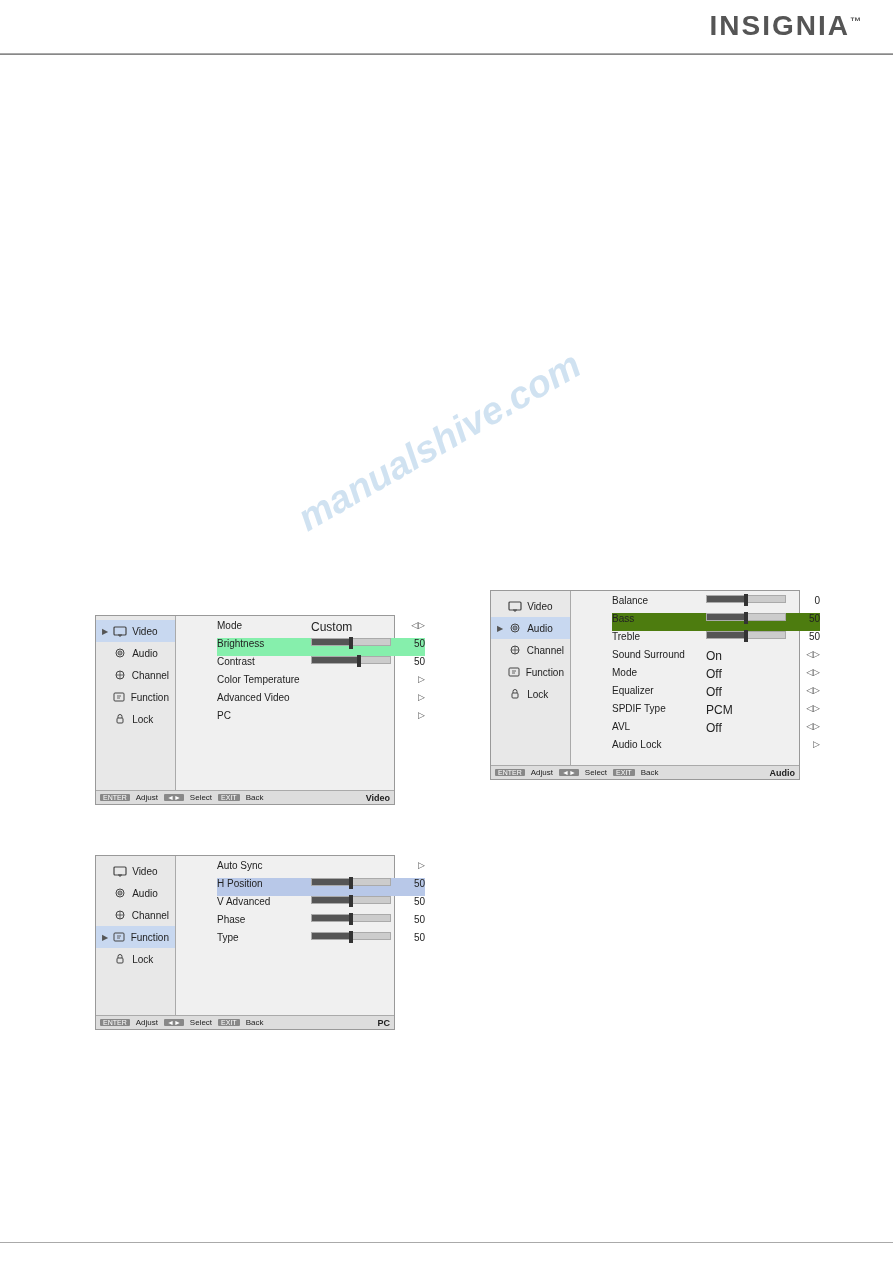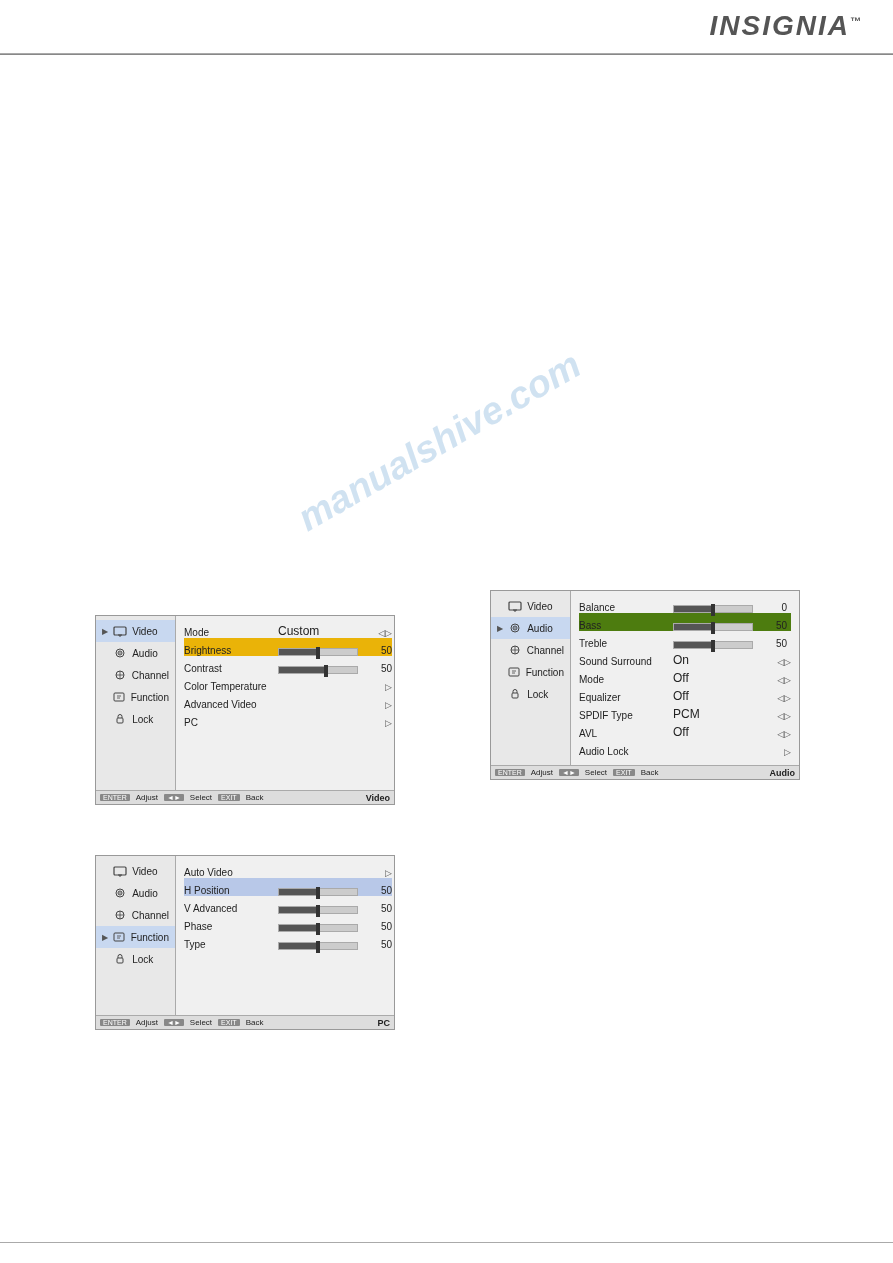--- a/index.html
+++ b/index.html
@@ -21,21 +21,20 @@
       border-bottom: 1px solid #888;
     }
     .logo {
       position: absolute;
       right: 30px;
       top: 10px;
       font-size: 28px;
       font-weight: 900;
       letter-spacing: 2px;
       color: #555;
-      font-style: italic;
     }
     .logo sup {
       font-size: 11px;
       vertical-align: super;
     }
     .header-line {
       position: absolute;
       bottom: 0; left: 0; right: 0;
       height: 1px;
       background: #aaa;
@@ -63,20 +62,21 @@
       font-weight: bold;
     }
 
     
     .osd-panel {
       position: absolute;
       border: 1px solid #999;
       background: rgba(240, 240, 240, 0.97);
       display: flex;
       flex-direction: row;
+      gap: 33px;
     }
 
     
     .osd-sidebar {
       width: 80px;
       background: #e8e8e8;
       border-right: 1px solid #aaa;
       display: flex;
       flex-direction: column;
       padding: 4px 0;
@@ -108,21 +108,21 @@
     }
 
     
     .osd-content {
       flex: 1;
       padding: 4px 8px;
     }
 
     .osd-row {
       display: flex;
-      align-items: flex-end;
+      align-items: flex-start;
       height: 18px;
       gap: 4px;
       font-size: 10px;
     }
     .osd-row-label {
       width: 90px;
       font-size: 10px;
     }
     .osd-row-value {
       width: 30px;
@@ -274,21 +274,21 @@
     </div>
   </div>
   <div class="osd-content" style="padding-bottom:14px">
 
     <div class="osd-row">
       <span class="osd-row-label">Mode</span>
       <span class="osd-row-text">Custom</span>
       <span class="osd-arrow" style="margin-left:auto">◁▷</span>
     </div>
 
-    <div class="osd-row" style="background:#eab308">
+    <div class="osd-row" style="background:#86efac">
       <span class="osd-row-label">Brightness</span>
       <div class="osd-slider-container">
         <div class="osd-slider-fill" style="width:50%"></div>
         <div class="osd-slider-thumb" style="left:48%"></div>
       </div>
       <span class="osd-row-value">50</span>
     </div>
 
     <div class="osd-row">
       <span class="osd-row-label">Contrast</span>
@@ -512,21 +512,21 @@
             <rect x="4" y="5" width="6" height="5" rx="1" fill="none" stroke="#444" stroke-width="1"></rect>
             <path d="M5 5 V3.5 a2 2 0 0 1 4 0 V5" fill="none" stroke="#444" stroke-width="1"></path>
           </svg>
       </span>
       <span class="item-label">Lock</span>
     </div>
   </div>
   <div class="osd-content" style="padding-bottom:14px">
 
     <div class="osd-row">
-      <span class="osd-row-label">Auto Video</span>
+      <span class="osd-row-label">Auto Sync</span>
       <span class="osd-arrow" style="margin-left:auto">▷</span>
     </div>
 
     <div class="osd-row" style="background:#b8c8e8">
       <span class="osd-row-label">H Position</span>
       <div class="osd-slider-container">
         <div class="osd-slider-fill" style="width:50%"></div>
         <div class="osd-slider-thumb" style="left:48%"></div>
       </div>
       <span class="osd-row-value">50</span>

